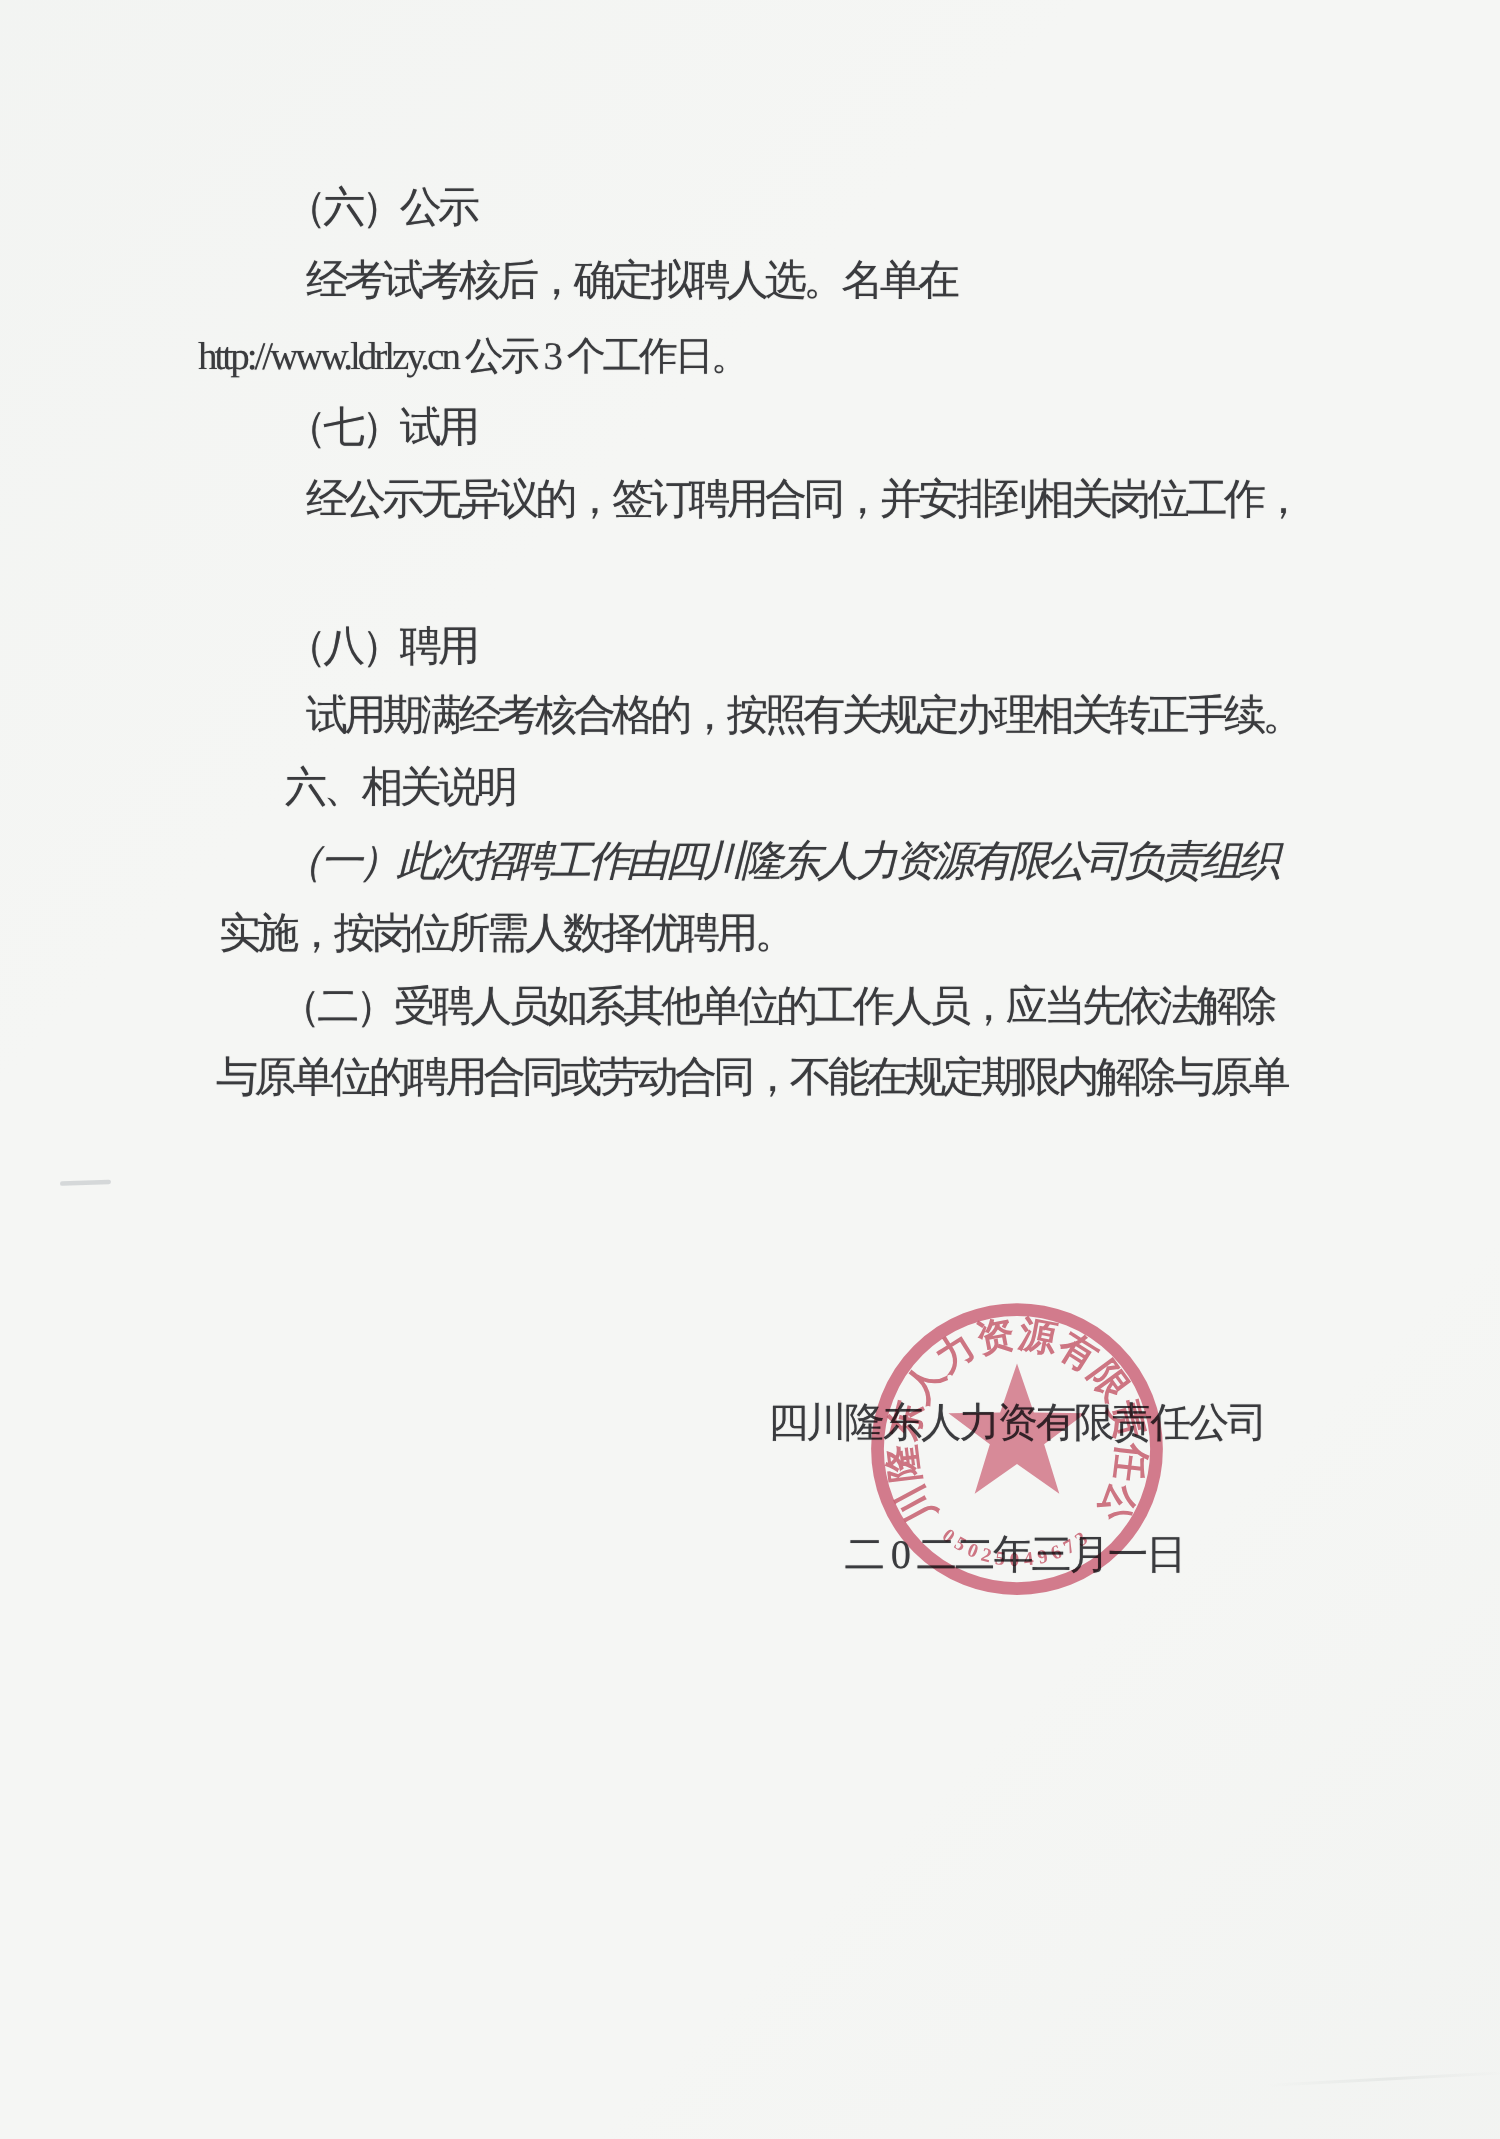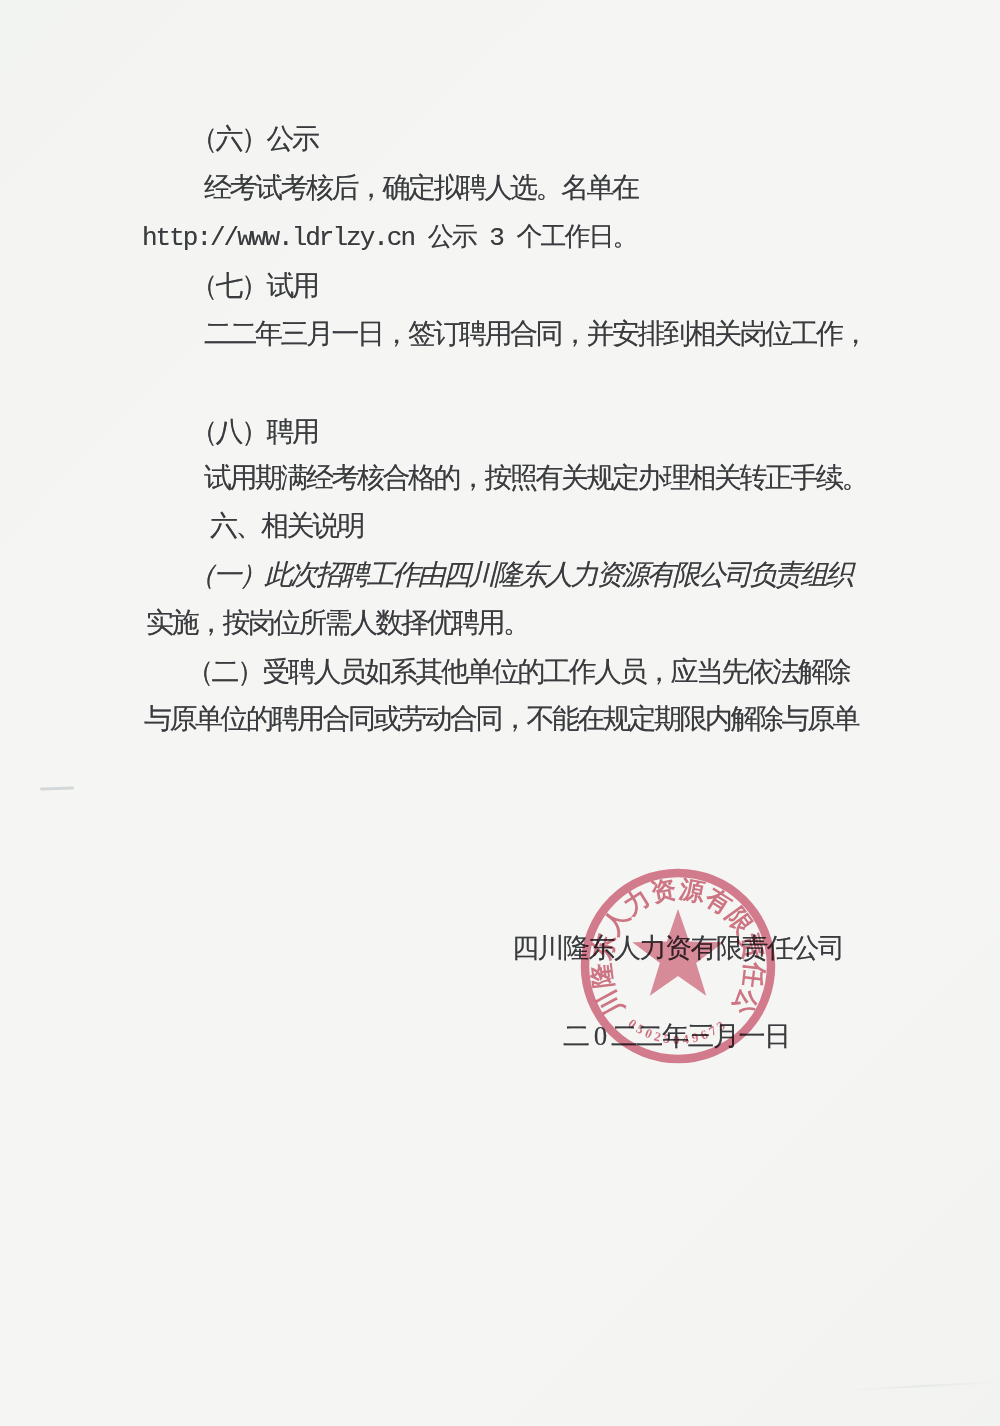--- a/index.html
+++ b/index.html
@@ -77,26 +77,26 @@
     opacity: 0.6;
   }
 </style>
 </head>
 <body>
 
 <div class="page">
 
   <div class="line" style="left:190px; top:122px;">（六）公示</div>
   <div class="line" style="left:204px; top:171px;">经考试考核后，确定拟聘人选。名单在</div>
-  <div class="line mono-latin" style="left:142px; top:221px;">http://www.ldrlzy.cn 公示 3 个工作日。</div>
+  <div class="line mono-latin" style="left:132px; top:221px;font-family:Liberation Serif, serif;">http://www.ldrlzy.cn 公示 3 个工作日。</div>
   <div class="line" style="left:190px; top:269px;">（七）试用</div>
-  <div class="line" style="left:204px; top:317px;">二二年三月一日，签订聘用合同，并安排到相关岗位工作，</div>
+  <div class="line" style="left:204px; top:317px;">经公示无异议的，签订聘用合同，并安排到相关岗位工作，</div>
   <div class="line" style="left:190px; top:415px;">（八）聘用</div>
   <div class="line" style="left:204px; top:461px;">试用期满经考核合格的，按照有关规定办理相关转正手续。</div>
-  <div class="line" style="left:210px; top:509px;">六、相关说明</div>
+  <div class="line" style="left:190px; top:509px;">六、相关说明</div>
   <div class="line" style="left:188px; top:558px;font-style:italic;">（一）此次招聘工作由四川隆东人力资源有限公司负责组织</div>
   <div class="line" style="left:146px; top:606px;">实施，按岗位所需人数择优聘用。</div>
   <div class="line" style="left:186px; top:655px;">（二）受聘人员如系其他单位的工作人员，应当先依法解除</div>
   <div class="line" style="left:144px; top:702px;">与原单位的聘用合同或劳动合同，不能在规定期限内解除与原单</div>
 
   <div class="sig-line" style="left:512px; top:932px;">四川隆东人力资有限责任公司</div>
   <div class="sig-line" style="left:563px; top:983px;margin-top:37px;">二 0 二二年三月一日</div>
 
   <svg class="stamp" viewBox="0 0 240 240" xmlns="http://www.w3.org/2000/svg">
     <defs>

